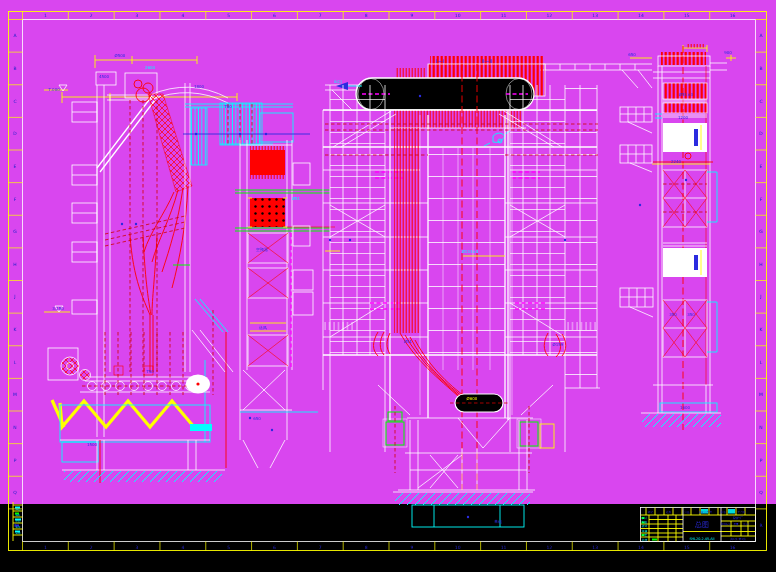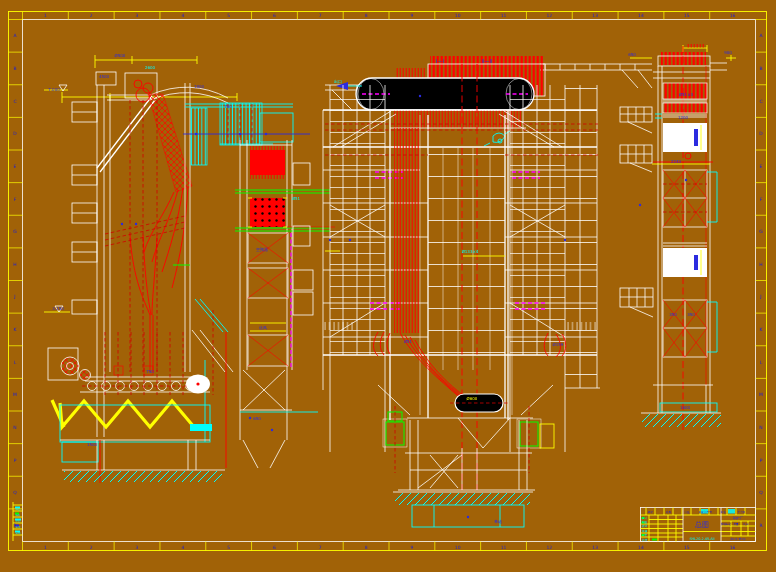--- a/index.html
+++ b/index.html
@@ -1,16 +1,16 @@
 <!DOCTYPE html>
 <html><head>
 <meta charset="utf-8">
 <style>
   html,body{margin:0;padding:0;background:#000;width:776px;height:572px;overflow:hidden}
-  #sheet{position:relative;width:776px;height:572px;background:#a16207}
+  #sheet{position:relative;width:776px;height:504px;background:#d946ef}
   svg{display:block}
   text{font-family:"DejaVu Sans",sans-serif}
   .w{stroke:#fff;fill:none;stroke-width:.8}
   .w1{stroke:#fff;fill:none;stroke-width:1.3}
   .wt{stroke:#fff;fill:none;stroke-width:.5}
   .r{stroke:#f00;fill:none;stroke-width:.9}
   .rt{stroke:#f00;fill:none;stroke-width:.6}
   .rd{stroke:#f00;fill:none;stroke-width:.9;stroke-dasharray:7 3.5}
   .rd2{stroke:#d00000;fill:none;stroke-width:.8;stroke-dasharray:3.5 2.5}
   .c{stroke:#0ff;fill:none;stroke-width:.9}

